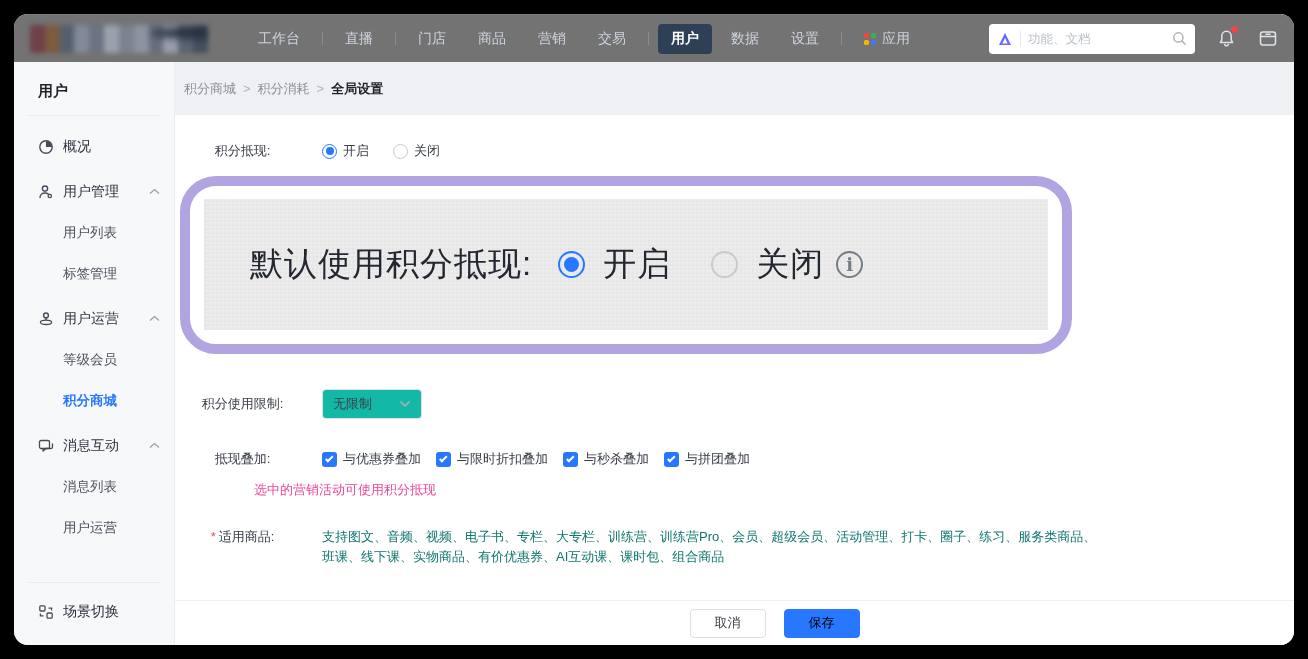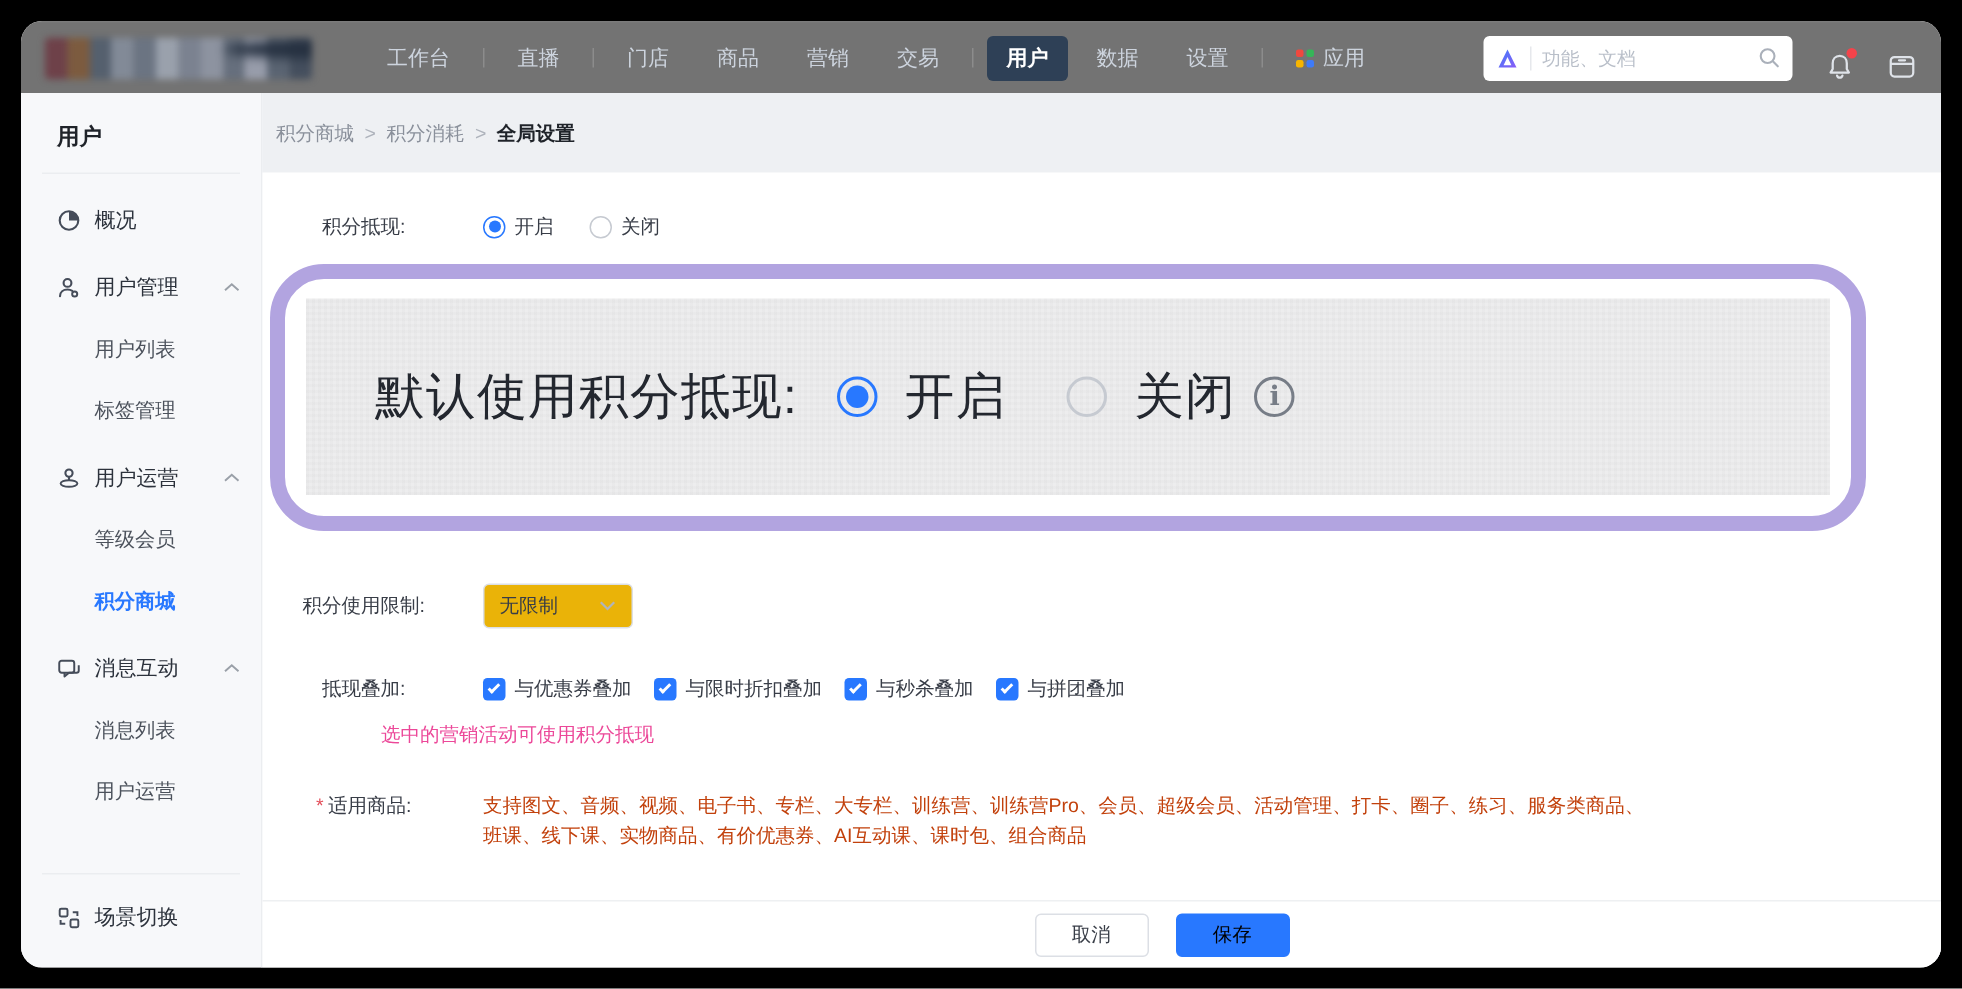--- a/index.html
+++ b/index.html
@@ -14,21 +14,21 @@
   .logo-mosaic { width:178px; height:28px; display:flex; filter:blur(2.5px); border-radius:3px; overflow:hidden; position:relative; }
   .logo-mosaic .cell { flex:1; }
   .logo-smudge { position:absolute; left:120px; top:2px; width:130px; height:12px; background:#242f3f; border-radius:50%; filter:blur(3px); }
   .nav-menu { display:flex; align-items:center; margin-left:34px; }
   .nav-item { color:#cdd4de; font-size:14px; padding:6px 13px; margin:0 3px; cursor:pointer; white-space:nowrap; }
   .nav-item.active { background:#2e4056; color:#fff; border-radius:4px; font-weight:bold; }
   .nav-divider { width:1px; height:13px; background:rgba(255,255,255,.18); margin:0 6px; }
   .apps-item { display:flex; align-items:center; gap:6px; }
   .apps-icon { display:grid; grid-template-columns:5px 5px; grid-gap:2px; }
   .apps-icon i { width:5px; height:5px; border-radius:1.5px; display:block; }
-  .nav-right { margin-left:auto; display:flex; align-items:flex-end; gap:22px; }
+  .nav-right { margin-left:auto; display:flex; align-items:center; gap:22px; }
   .search-box { width:206px; height:30px; background:#fff; border-radius:4px; display:flex; align-items:center; padding:0 8px; gap:7px; }
   .search-divider { width:1px; height:16px; background:#e6e8ec; }
   .search-box input { border:none; outline:none; flex:1; font-size:12.5px; color:#333; min-width:0;
                       font-family:"Liberation Sans","DejaVu Sans",sans-serif; }
   .search-box input::placeholder { color:#b9bfc9; }
   .icon-btn { position:relative; display:flex; align-items:center; cursor:pointer; }
   .red-dot { position:absolute; right:-2px; top:-3px; width:7px; height:7px; background:#f4434a; border-radius:50%; }
 
   
   .body-row { flex:1; display:flex; min-height:0; }
@@ -57,49 +57,49 @@
   .frow .flabel { width:135px; text-align:center; flex:0 0 auto; color:#383d47; }
   .frow .fctrl { margin-left:12px; display:flex; align-items:center; }
   .row-deduction { margin-top:27px; }
   .radio { width:15px; height:15px; border:1px solid #c6cad1; border-radius:50%; background:#fff; display:inline-flex; align-items:center; justify-content:center; }
   .radio.on { border-color:#2878ff; }
   .radio.on i { width:8px; height:8px; border-radius:50%; background:#2878ff; display:block; }
   .radio-lbl { margin-left:6px; }
   .radio-group { display:flex; align-items:center; margin-right:24px; }
 
   
-  .callout { margin:16px 0 0 5px; width:1064px; height:178px; border:10px solid #b2a4e0; border-radius:36px;
+  .callout { margin:16px 0 0 5px; width:892px; height:178px; border:10px solid #b2a4e0; border-radius:36px;
              background:#fff; padding:13px 14px 14px; }
   .callout-inner { width:100%; height:100%; background:#ededee; display:flex; align-items:center; padding-left:46px;
       background-image:repeating-linear-gradient(0deg, rgba(0,0,0,.015) 0 2px, transparent 2px 4px),
                        repeating-linear-gradient(90deg, rgba(0,0,0,.015) 0 2px, transparent 2px 4px); }
   .callout-label { font-size:33px; color:#23272f; letter-spacing:1px; }
   .bigradio { width:27px; height:27px; border-radius:50%; display:inline-flex; align-items:center; justify-content:center; margin:0 0 0 26px; }
   .bigradio.on { border:2px solid #2878ff; }
   .bigradio.on i { width:15px; height:15px; border-radius:50%; background:#2878ff; display:block; }
   .bigradio.off { border:2px solid #c6cad1; margin-left:40px; }
   .bigtext { font-size:33px; color:#23272f; margin-left:18px; letter-spacing:1px; }
   .info-circ { width:27px; height:27px; border:2px solid #777d87; border-radius:50%; margin-left:12px;
                display:inline-flex; align-items:center; justify-content:center;
                font-family:"DejaVu Serif",serif; font-size:18px; font-weight:bold; color:#777d87; }
 
   .row-limit { margin-top:35px; }
-  .select { width:100px; height:30px; border:1px solid #dcdfe5; border-radius:4px; background:#eab308;
+  .select { width:100px; height:30px; border:1px solid #dcdfe5; border-radius:4px; background:#14b8a6;
             display:flex; align-items:center; justify-content:space-between; padding:0 10px; cursor:pointer; }
   .row-stack { margin-top:31px; }
   .cb-group { display:flex; align-items:center; margin-right:15px; cursor:pointer; }
   .cb { width:15px; height:15px; background:#2878ff; border-radius:3px; display:inline-flex; align-items:center; justify-content:center; }
   .cb b { width:8px; height:4px; border-left:2px solid #fff; border-bottom:2px solid #fff; transform:rotate(-45deg) translate(0,-1px); display:block; }
   .cb-lbl { margin-left:6px; }
   .hint-row { margin-top:13px; }
   .hint { margin-left:79px; color:#ec4899; }
   .row-goods { margin-top:28px; align-items:flex-start; }
   .row-goods .flabel { line-height:20px; }
   .req { color:#e34d59; margin-right:3px; }
-  .goods-text { line-height:20px; color:#c2410c; max-width:960px; }
+  .goods-text { line-height:20px; color:#0f766e; max-width:960px; }
 
   .footer-bar { height:45px; background:#fff; border-top:1px solid #eef0f2; display:flex; align-items:center;
                 justify-content:center; gap:18px; flex:0 0 auto; }
   .footer-btns { display:flex; gap:18px; transform:translateX(40px); }
   .btn { height:29px; padding:0 24px; border-radius:4px; font-size:13px; display:flex; align-items:center; cursor:pointer; }
   .btn.ghost { background:#fff; border:1px solid #dcdfe5; color:#383d47; }
   .btn.primary { background:#2878ff; border:1px solid #2878ff; color:#000000; }
 </style>
 </head>
 <body>

